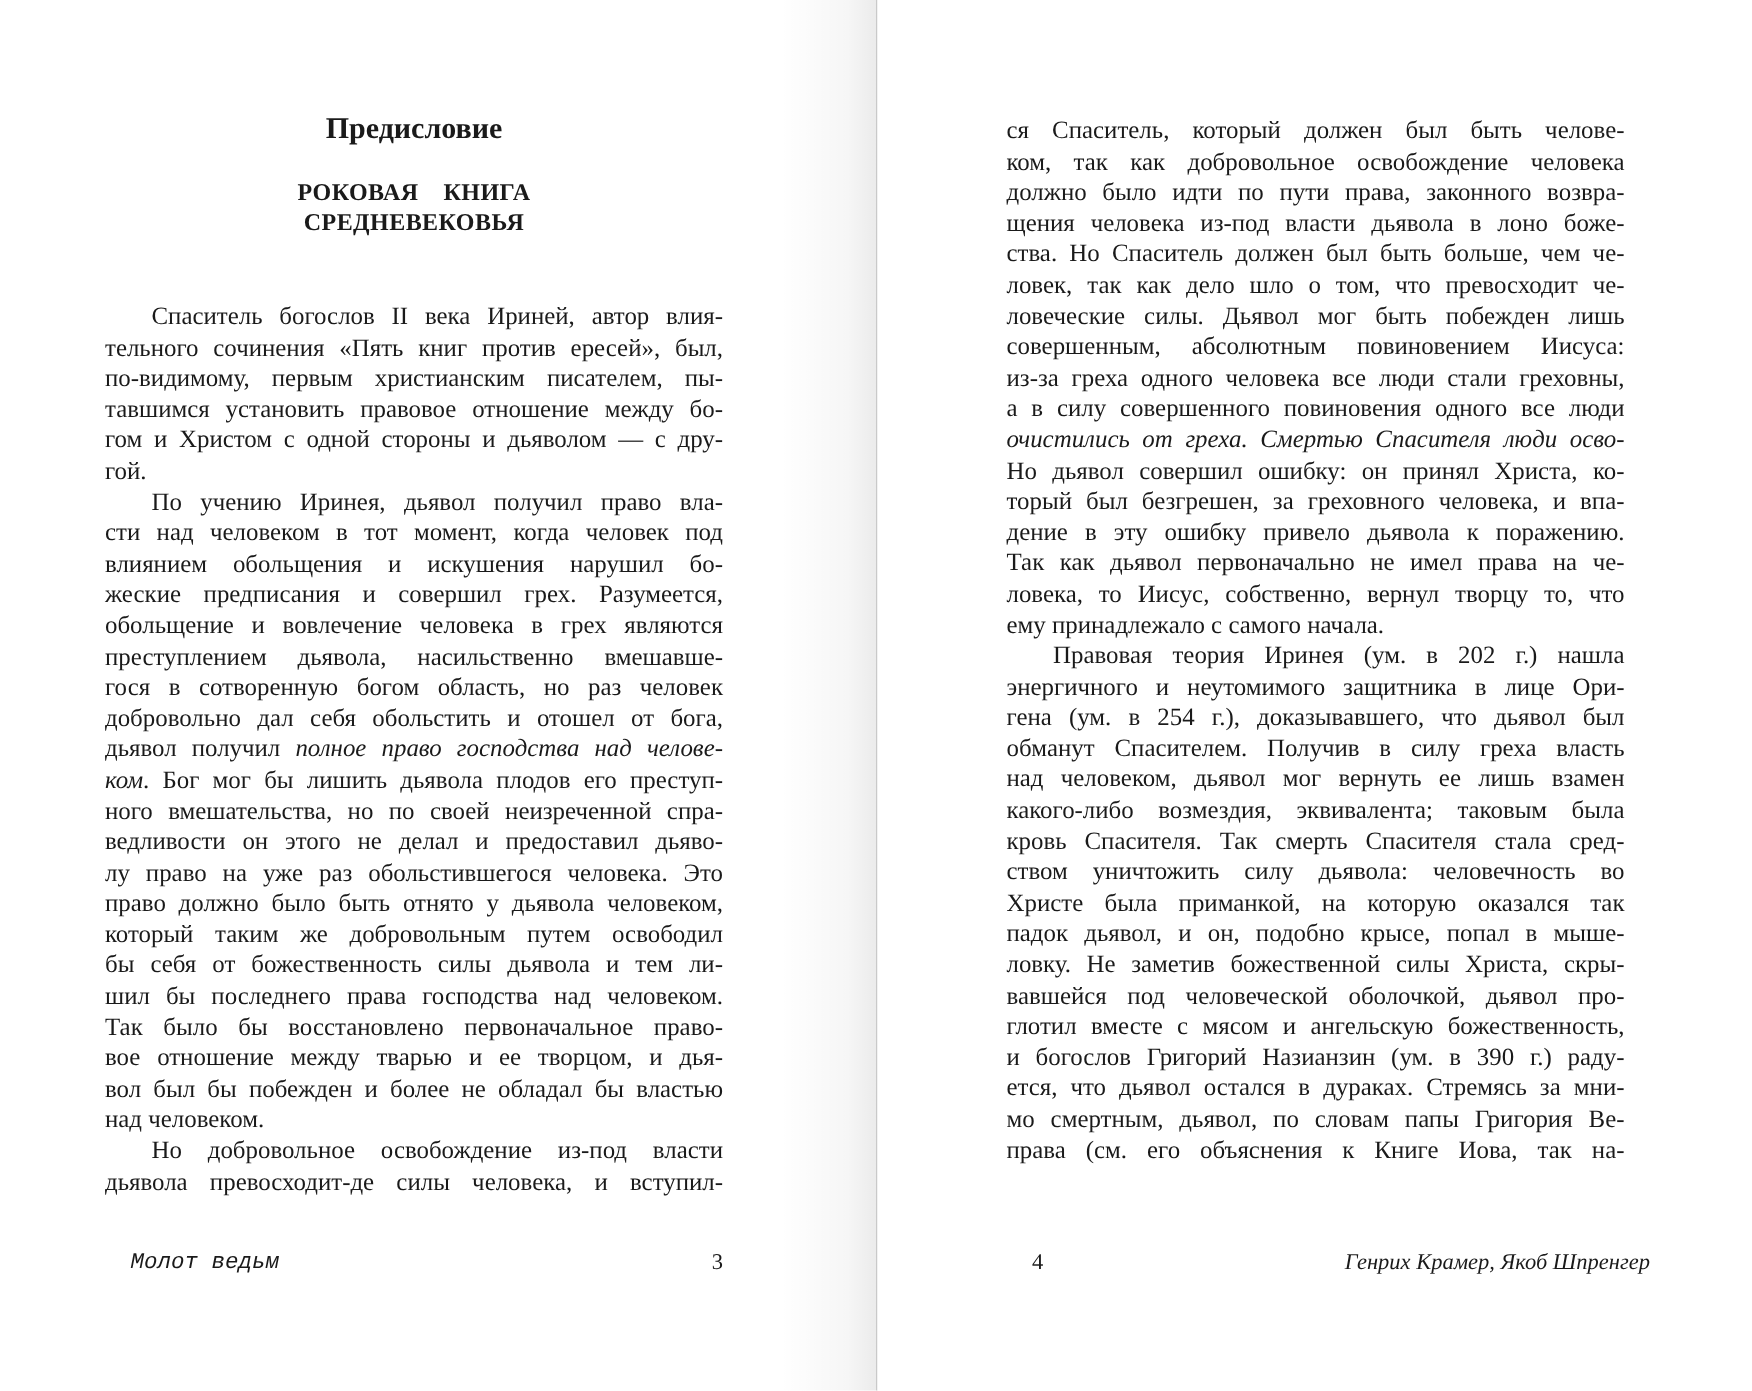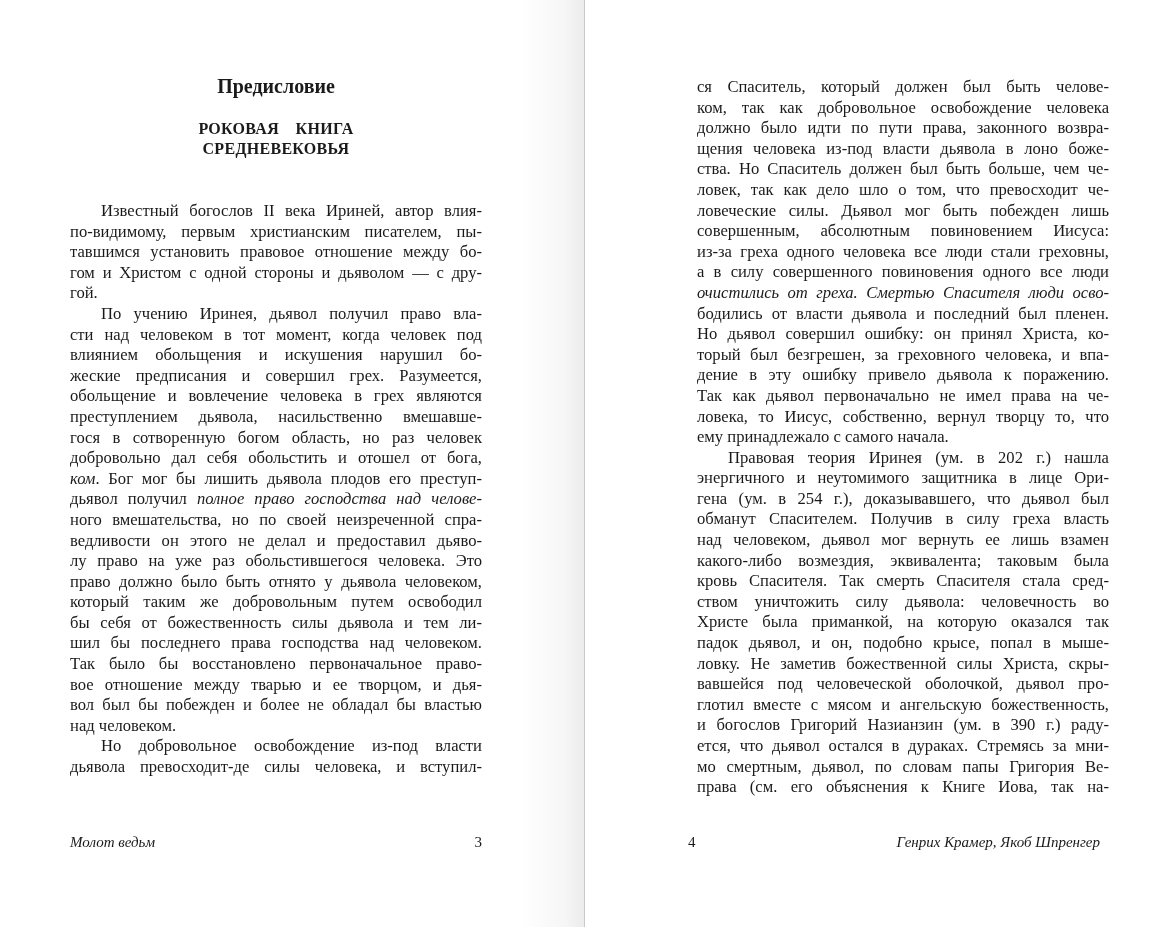--- a/index.html
+++ b/index.html
@@ -15,21 +15,21 @@
   .page-right { left: 585px; width: 583px; }
   .gutter-shadow-left {
     position: absolute; left: 520px; top: 0; width: 64px; height: 927px;
     background: linear-gradient(to right, rgba(0,0,0,0) 0%, rgba(0,0,0,0.035) 70%, rgba(0,0,0,0.08) 100%);
   }
   .gutter-line {
     position: absolute; left: 584px; top: 0; width: 1px; height: 927px; background: #c9c9c9;
   }
   .column { position: absolute; width: 412px; }
   .page-left .column { left: 70px; top: 0; }
-  .page-right .column { left: 112px; top: 77px; }
+  .page-right .column { left: 86px; top: 77px; }
 
   .chapter-title {
     position: absolute; left: 70px; top: 74px; width: 412px; text-align: center;
     font-weight: bold; font-size: 20px; line-height: 24px;
   }
   .chapter-subtitle {
     position: absolute; left: 70px; top: 119px; width: 412px; text-align: center;
     font-weight: bold; font-size: 16px; line-height: 20px; letter-spacing: 0.3px;
     word-spacing: 4px;
   }
@@ -40,52 +40,53 @@
   .line.indent { padding-left: 31px; }
   em { font-style: italic; }
 
   .footer {
     position: absolute; top: 832px; width: 412px; font-size: 15px; line-height: 20px;
   }
   .page-left .footer { left: 70px; }
   .page-right .footer { left: 103px; }
   .footer-title { font-style: italic; position: absolute; }
   .footer-num { position: absolute; }
-  .page-left .footer-title { left: 0; }
+  .page-left .footer-title { left: 17px; font-family: Liberation Mono, monospace; }
   .page-left .footer-num { right: 0; }
   .page-right .footer-num { left: 0; }
   .page-right .footer-title { right: 0; }
 </style>
 </head>
 <body>
 
 <div class="spread">
   <div class="page page-left">
     <div class="chapter-title">Предисловие</div>
     <div class="chapter-subtitle">
       <div style="white-space:pre">РОКОВАЯ  КНИГА</div>
       <div>СРЕДНЕВЕКОВЬЯ</div>
     </div>
     <div class="column">
       <div class="body-text" id="left-body">
-          <span class="line indent"><span style="white-space: nowrap;">Известный богослов II века Ириней, автор влия-</span></span>
+          <span class="line indent"><span style="white-space: nowrap;">Спаситель богослов II века Ириней, автор влия-</span></span>
+          <span class="line"><span style="white-space: nowrap;">тельного сочинения «Пять книг против ересей», был,</span></span>
           <span class="line"><span style="white-space: nowrap;">по-видимому, первым христианским писателем, пы-</span></span>
           <span class="line"><span style="white-space: nowrap;">тавшимся установить правовое отношение между бо-</span></span>
           <span class="line"><span style="white-space: nowrap;">гом и Христом с одной стороны и дьяволом — с дру-</span></span>
           <span class="line last">гой.</span>
           <span class="line indent"><span style="white-space: nowrap;">По учению Иринея, дьявол получил право вла-</span></span>
           <span class="line"><span style="white-space: nowrap;">сти над человеком в тот момент, когда человек под</span></span>
           <span class="line"><span style="white-space: nowrap;">влиянием обольщения и искушения нарушил бо-</span></span>
           <span class="line"><span style="white-space: nowrap;">жеские предписания и совершил грех. Разумеется,</span></span>
           <span class="line"><span style="white-space: nowrap;">обольщение и вовлечение человека в грех являются</span></span>
           <span class="line"><span style="white-space: nowrap;">преступлением дьявола, насильственно вмешавше-</span></span>
           <span class="line"><span style="white-space: nowrap;">гося в сотворенную богом область, но раз человек</span></span>
           <span class="line"><span style="white-space: nowrap;">добровольно дал себя обольстить и отошел от бога,</span></span>
+          <span class="line"><span style="white-space: nowrap; letter-spacing: -0.0003125px;">дьявол получил <em>полное право господства над челове-</em></span></span>
           <span class="line"><span style="white-space: nowrap;"><em>ком</em>. Бог мог бы лишить дьявола плодов его преступ-</span></span>
-          <span class="line"><span style="white-space: nowrap; letter-spacing: -0.0003125px;">дьявол получил <em>полное право господства над челове-</em></span></span>
           <span class="line"><span style="white-space: nowrap;">ного вмешательства, но по своей неизреченной спра-</span></span>
           <span class="line"><span style="white-space: nowrap;">ведливости он этого не делал и предоставил дьяво-</span></span>
           <span class="line"><span style="white-space: nowrap;">лу право на уже раз обольстившегося человека. Это</span></span>
           <span class="line"><span style="white-space: nowrap;">право должно было быть отнято у дьявола человеком,</span></span>
           <span class="line"><span style="white-space: nowrap;">который таким же добровольным путем освободил</span></span>
           <span class="line"><span style="white-space: nowrap;">бы себя от божественность силы дьявола и тем ли-</span></span>
           <span class="line"><span style="white-space: nowrap;">шил бы последнего права господства над человеком.</span></span>
           <span class="line"><span style="white-space: nowrap;">Так было бы восстановлено первоначальное право-</span></span>
           <span class="line"><span style="white-space: nowrap;">вое отношение между тварью и ее творцом, и дья-</span></span>
           <span class="line"><span style="white-space: nowrap;">вол был бы побежден и более не обладал бы властью</span></span>
@@ -111,21 +112,20 @@
           <span class="line"><span style="white-space: nowrap;">ком, так как добровольное освобождение человека</span></span>
           <span class="line"><span style="white-space: nowrap;">должно было идти по пути права, законного возвра-</span></span>
           <span class="line"><span style="white-space: nowrap;">щения человека из-под власти дьявола в лоно боже-</span></span>
           <span class="line"><span style="white-space: nowrap;">ства. Но Спаситель должен был быть больше, чем че-</span></span>
           <span class="line"><span style="white-space: nowrap;">ловек, так как дело шло о том, что превосходит че-</span></span>
           <span class="line"><span style="white-space: nowrap; margin-top: 24px;">ловеческие силы. Дьявол мог быть побежден лишь</span></span>
           <span class="line"><span style="white-space: nowrap;">совершенным, абсолютным повиновением Иисуса:</span></span>
           <span class="line"><span style="white-space: nowrap;">из-за греха одного человека все люди стали греховны,</span></span>
           <span class="line"><span style="white-space: nowrap;">а в силу совершенного повиновения одного все люди</span></span>
           <span class="line"><span style="white-space: nowrap; font-style: italic;">очистились от греха. Смертью Спасителя люди осво-</span></span>
-          <span class="line"><span style="white-space: nowrap;">бодились от власти дьявола и последний был пленен.</span></span>
           <span class="line"><span style="white-space: nowrap;">Но дьявол совершил ошибку: он принял Христа, ко-</span></span>
           <span class="line"><span style="white-space: nowrap;">торый был безгрешен, за греховного человека, и впа-</span></span>
           <span class="line"><span style="white-space: nowrap;">дение в эту ошибку привело дьявола к поражению.</span></span>
           <span class="line"><span style="white-space: nowrap;">Так как дьявол первоначально не имел права на че-</span></span>
           <span class="line"><span style="white-space: nowrap;">ловека, то Иисус, собственно, вернул творцу то, что</span></span>
           <span class="line last">ему принадлежало с самого начала.</span>
           <span class="line indent"><span style="white-space: nowrap; margin-top: 20px;">Правовая теория Иринея (ум. в 202 г.) нашла</span></span>
           <span class="line"><span style="white-space: nowrap;">энергичного и неутомимого защитника в лице Ори-</span></span>
           <span class="line"><span style="white-space: nowrap;">гена (ум. в 254 г.), доказывавшего, что дьявол был</span></span>
           <span class="line"><span style="white-space: nowrap;">обманут Спасителем. Получив в силу греха власть</span></span>

